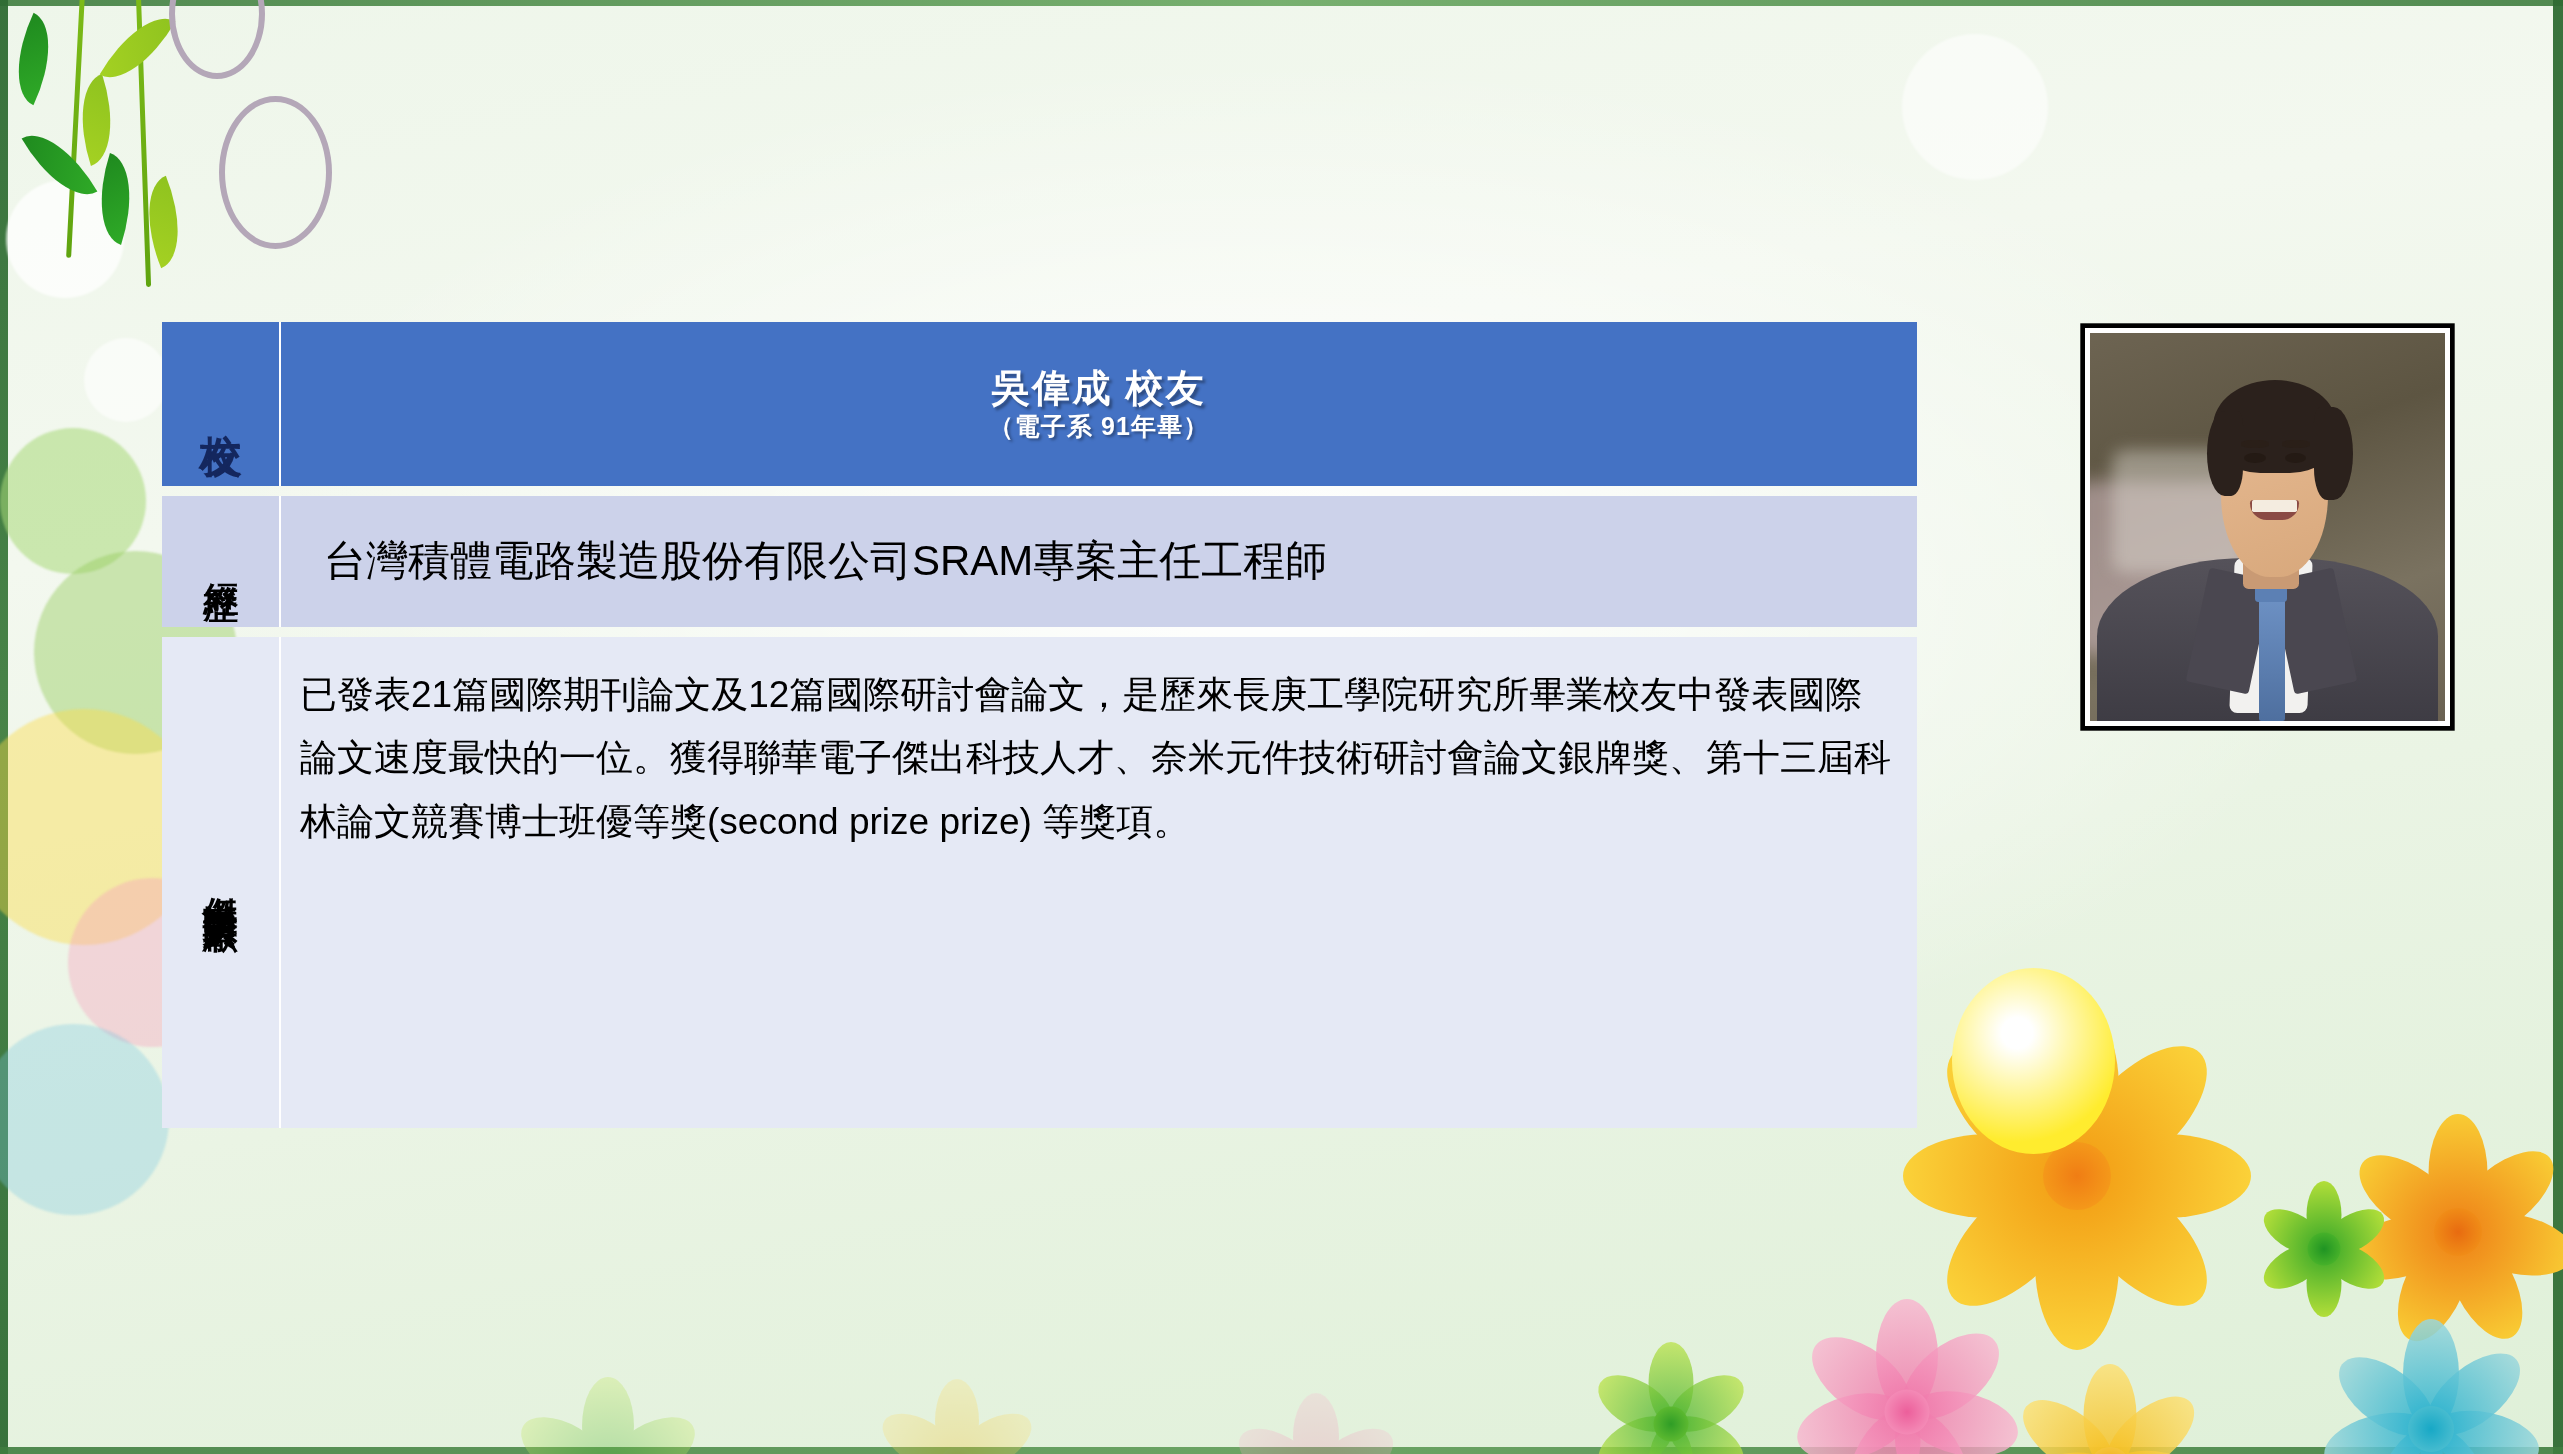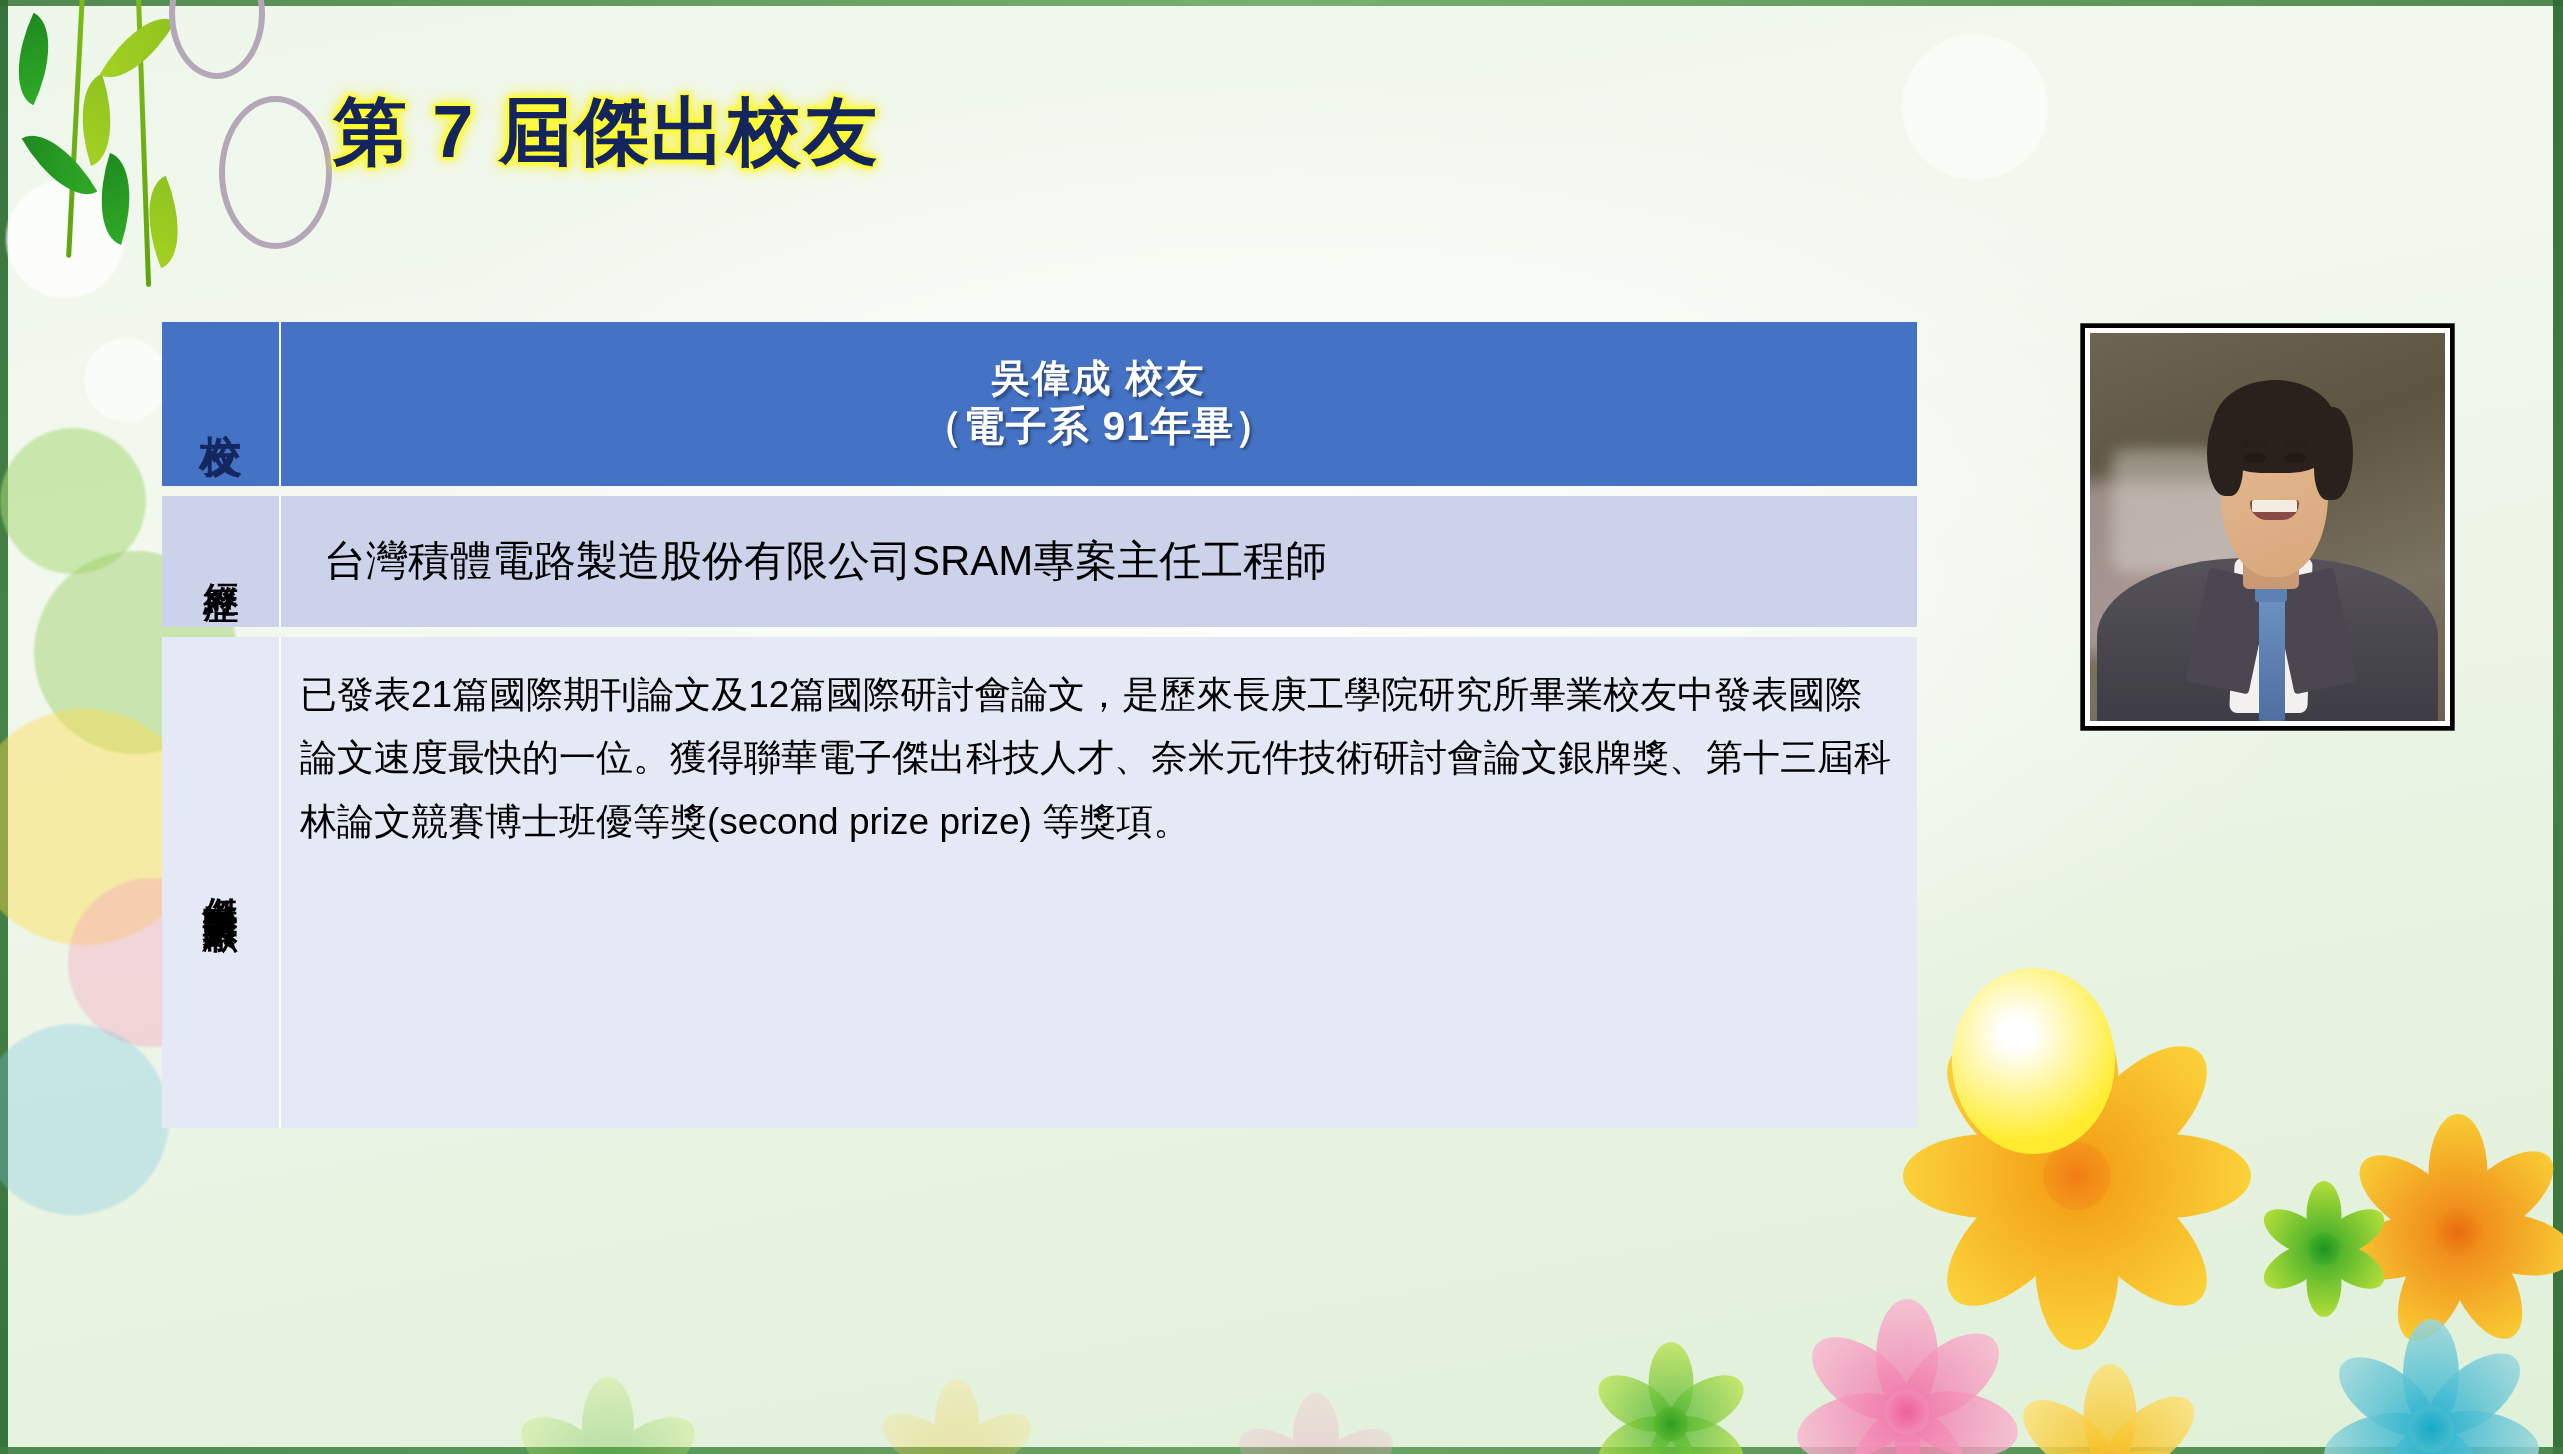--- a/index.html
+++ b/index.html
@@ -56,21 +56,21 @@
   .tbl td{vertical-align:middle;border:none;}
   .c-label{width:115px;text-align:center;}
   .r-head td{background:#4472c4;height:162px;}
   .r-head .c-label{border-right:2.8px solid #ffffff;}
   .head-label{color:#14275e;font-size:42px;font-weight:bold;line-height:1.05;
      writing-mode:vertical-rl;text-orientation:upright;letter-spacing:3.4px;
      display:inline-block;}
   .name-wrap{text-align:center;color:#ffffff;padding:3.4px 0;}
   .name-main{font-size:38px;font-weight:bold;letter-spacing:2.3px;
      text-shadow:2.8px 2.8px 2.8px rgba(0,0,0,.35);line-height:1.12;}
-  .name-sub{font-size:41px;font-weight:bold;letter-spacing:1.1px;
+  .name-sub{font-size:25px;font-weight:bold;letter-spacing:1.1px;
      text-shadow:2.3px 2.3px 2.8px rgba(0,0,0,.35);line-height:1.2;margin-top:2.3px;}
   .spacer-row td{height:7.9px;background:transparent;}
 
   .r-exp td{background:#ccd2ea;height:129px;margin-top:28px;}
   .r-exp .c-label{border-right:2.8px solid #ffffff;}
   .exp-label{color:#000;font-size:35px;font-weight:bold;line-height:1.05;
      writing-mode:vertical-rl;text-orientation:upright;letter-spacing:4.5px;display:inline-block;}
   .exp-text{font-size:42px;color:#000;padding-left:42px;letter-spacing:0px;white-space:nowrap;}
 
   .r-ach td{background:#e5e9f5;height:489px;vertical-align:top;}
@@ -239,21 +239,20 @@
     </div>
     <div class="flower" style="left:1226px;top:1390px;width:180px;height:180px;opacity:.25;">
       <div class="petal" style="width:46px;height:87px;background:radial-gradient(circle at 50% 100%,#ef6fa5,#f9b8d1);transform:translate(-50%,-100%) rotate(0deg);"></div>
       <div class="petal" style="width:46px;height:87px;background:radial-gradient(circle at 50% 100%,#ef6fa5,#f9b8d1);transform:translate(-50%,-100%) rotate(60deg);"></div>
 
       <div class="petal" style="width:46px;height:87px;background:radial-gradient(circle at 50% 100%,#ef6fa5,#f9b8d1);transform:translate(-50%,-100%) rotate(300deg);"></div>
 
     </div>
   </div>
 
-  <div class="title">第 7 屆傑出校友</div>
 
   <table class="tbl">
     <tbody>
       <tr class="r-head">
         <td class="c-label">
           <span class="head-label">校友</span>
         </td>
         <td>
           <div class="name-wrap">
             <div class="name-main">吳偉成 校友</div>

